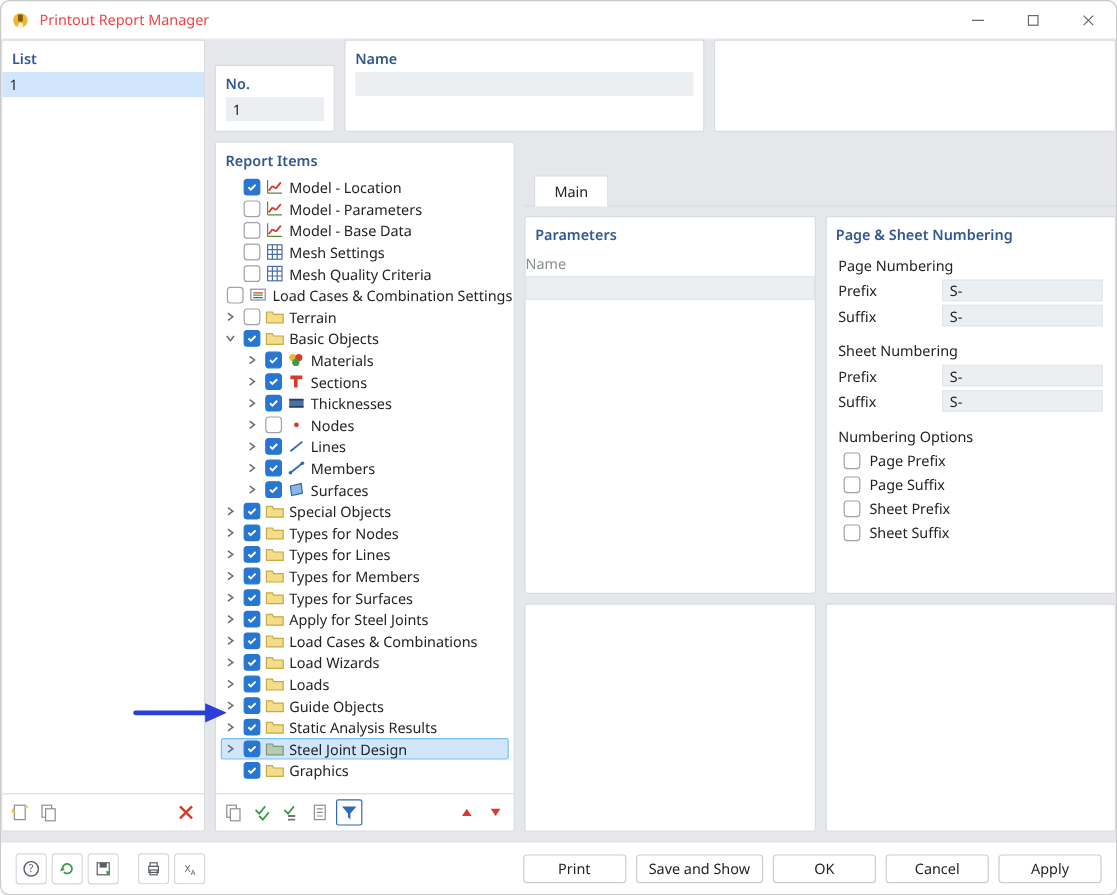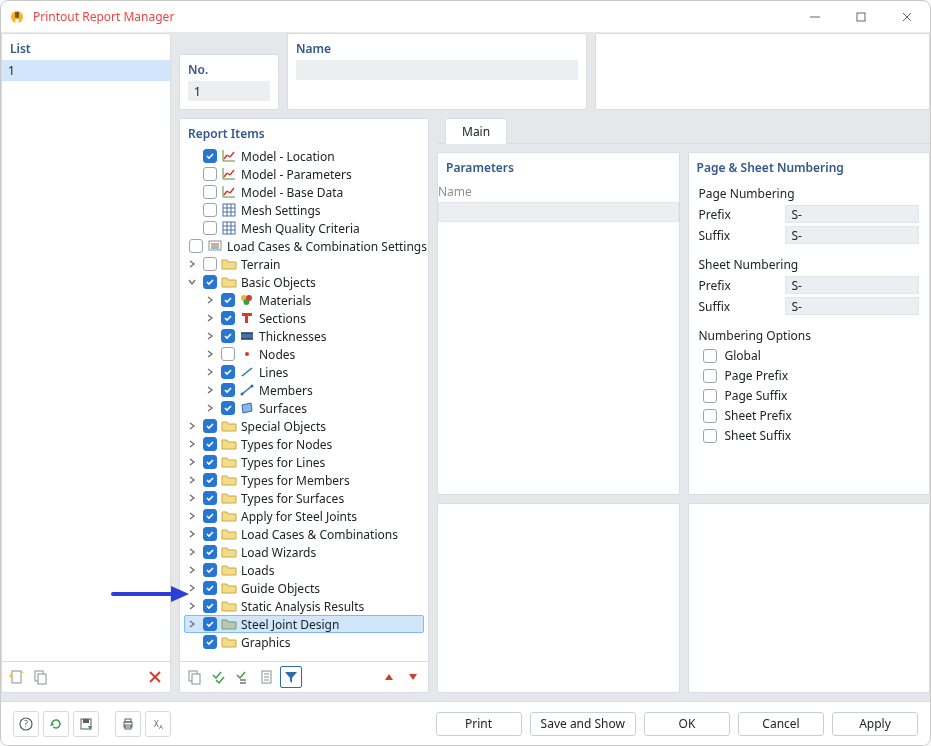--- a/index.html
+++ b/index.html
@@ -692,21 +692,21 @@
         <div class="tb-btn">
             <svg width="10" height="10" viewBox="0 0 10 10">
               <polygon points="1,2 9,2 5,8" fill="#d83a2b"></polygon>
             </svg>
           </div>
       </div>
     </div>
   </div>
 
   <div class="panel-right-split">
-    <div style="position:relative;">
+    <div style="position:relative;margin-top:28px;">
       <div class="tabs-row">
         <div class="tab">Main</div>
       </div>
     </div>
     <div class="right-upper">
 
       <div class="box">
         <div class="section-label">Parameters</div>
         <div class="body">
           <div class="plabel">Name</div>
@@ -730,24 +730,20 @@
           <div class="field-row">
             <div class="flabel">Prefix</div>
             <div class="fval">S-</div>
           </div>
           <div class="field-row">
             <div class="flabel">Suffix</div>
             <div class="fval">S-</div>
           </div>
           <div class="sub-heading" style="margin-top:12px;">Numbering Options</div>
           <div id="numbering-options">
-              <div class="opt-row">
-                <span class="chk"></span>
-                <span style="margin-left: 4px;">Global</span>
-              </div>
               <div class="opt-row">
                 <span class="chk"></span>
                 <span style="margin-left: 4px;">Page Prefix</span>
               </div>
               <div class="opt-row">
                 <span class="chk"></span>
                 <span style="margin-left: 4px;">Page Suffix</span>
               </div>
               <div class="opt-row">
                 <span class="chk"></span>

